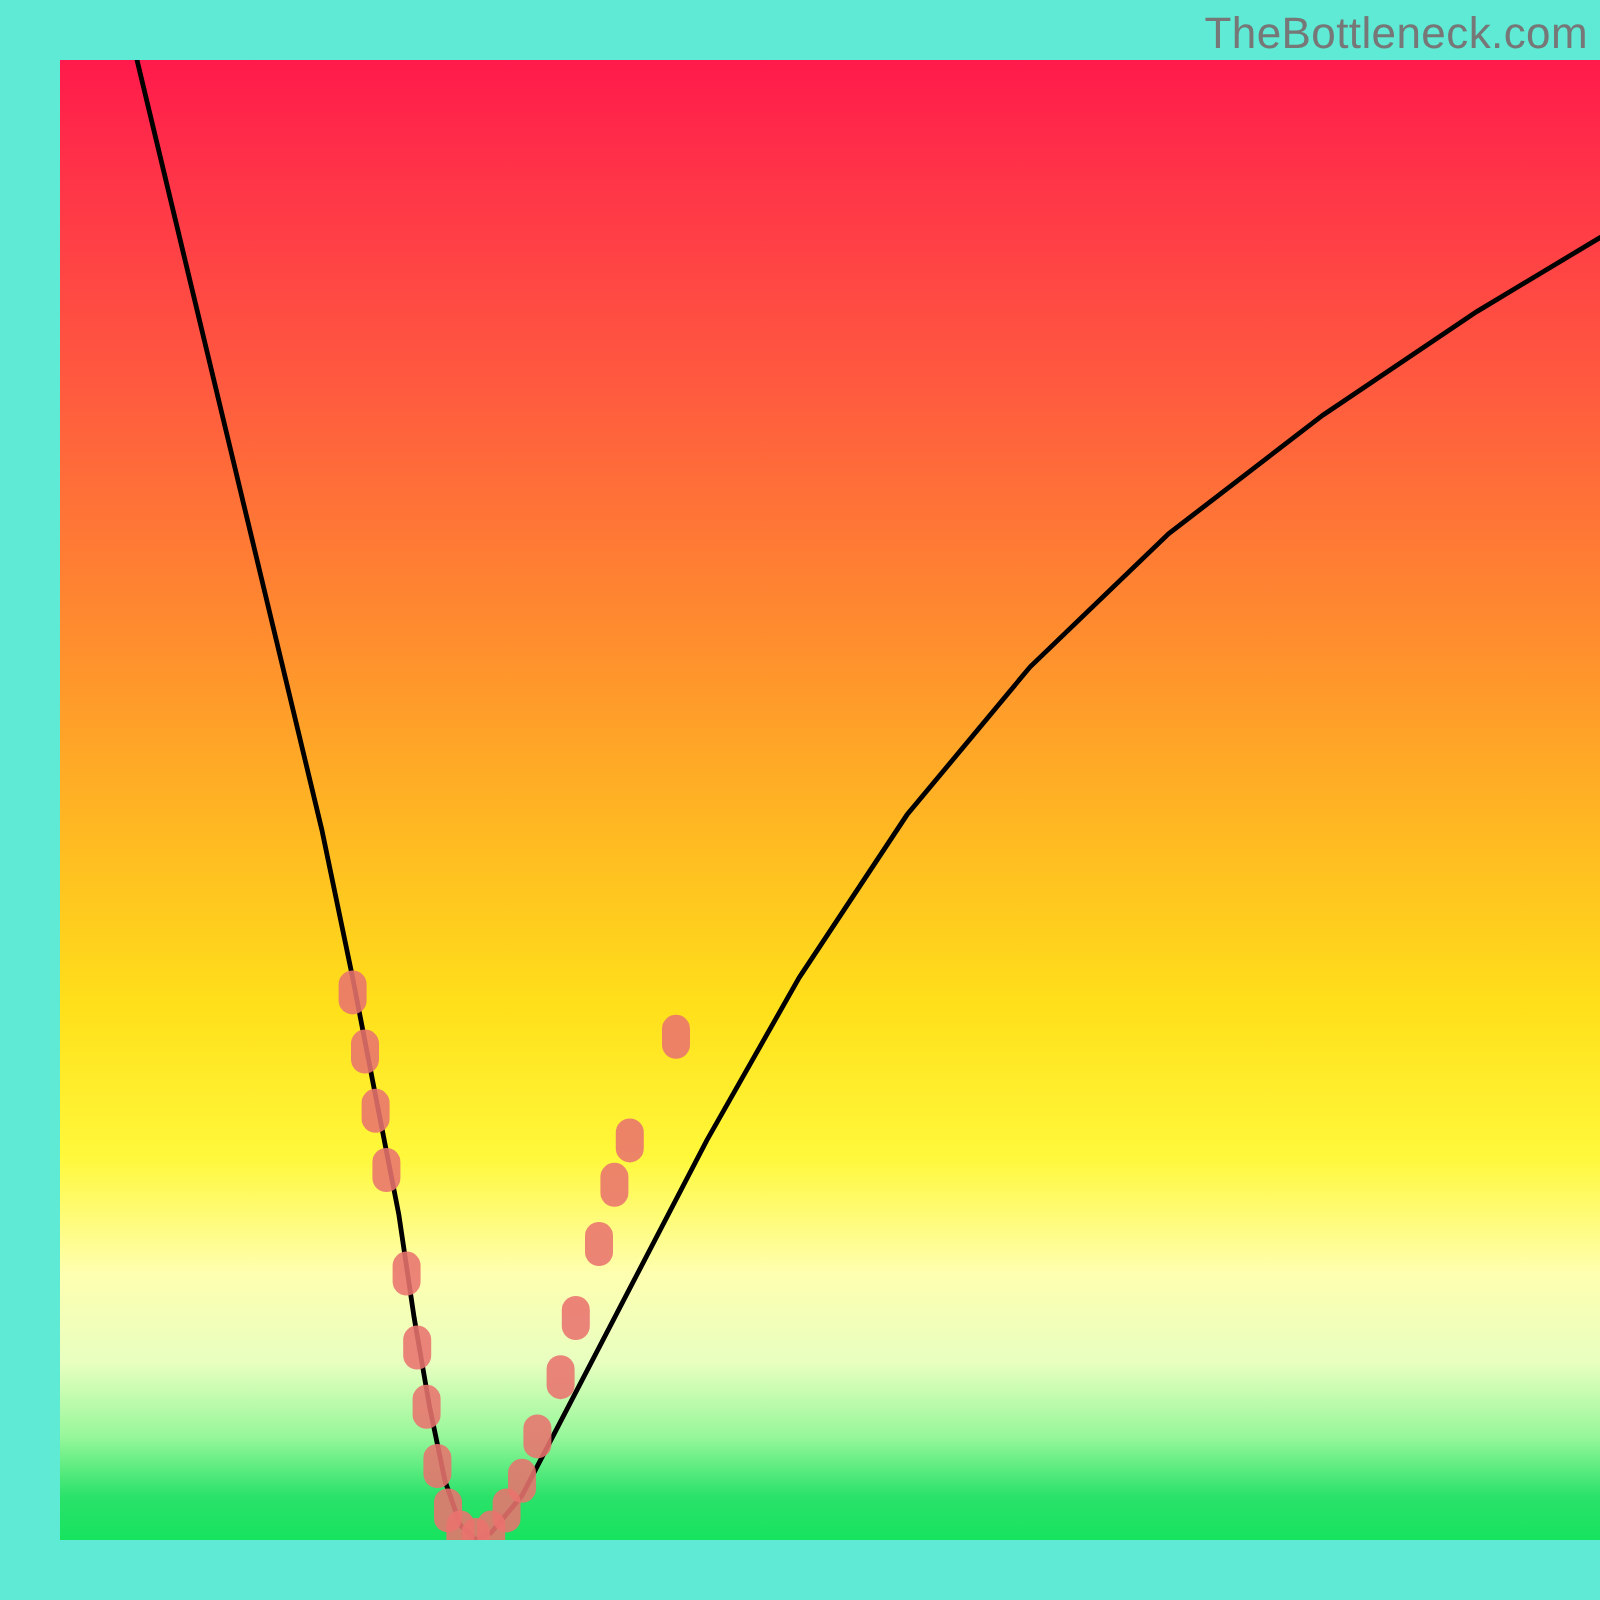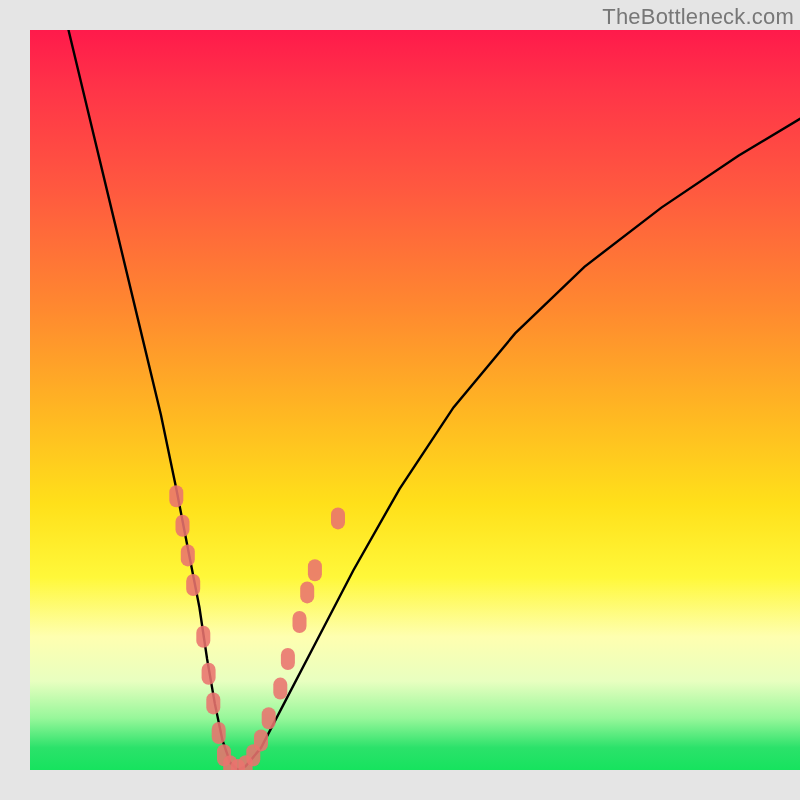--- a/index.html
+++ b/index.html
@@ -8,21 +8,21 @@
     width: 800px;
     height: 800px;
     overflow: hidden;
     background: #000;
     font-family: Arial, Helvetica, sans-serif;
   }
   .frame {
     position: relative;
     width: 800px;
     height: 800px;
-    background: #e5e5e5;
+    background: #5eead4;
   }
   .plot-area {
     position: absolute;
     left: 30px;
     top: 30px;
     width: 770px;
     height: 740px;
     
     background: linear-gradient(
       to bottom,

